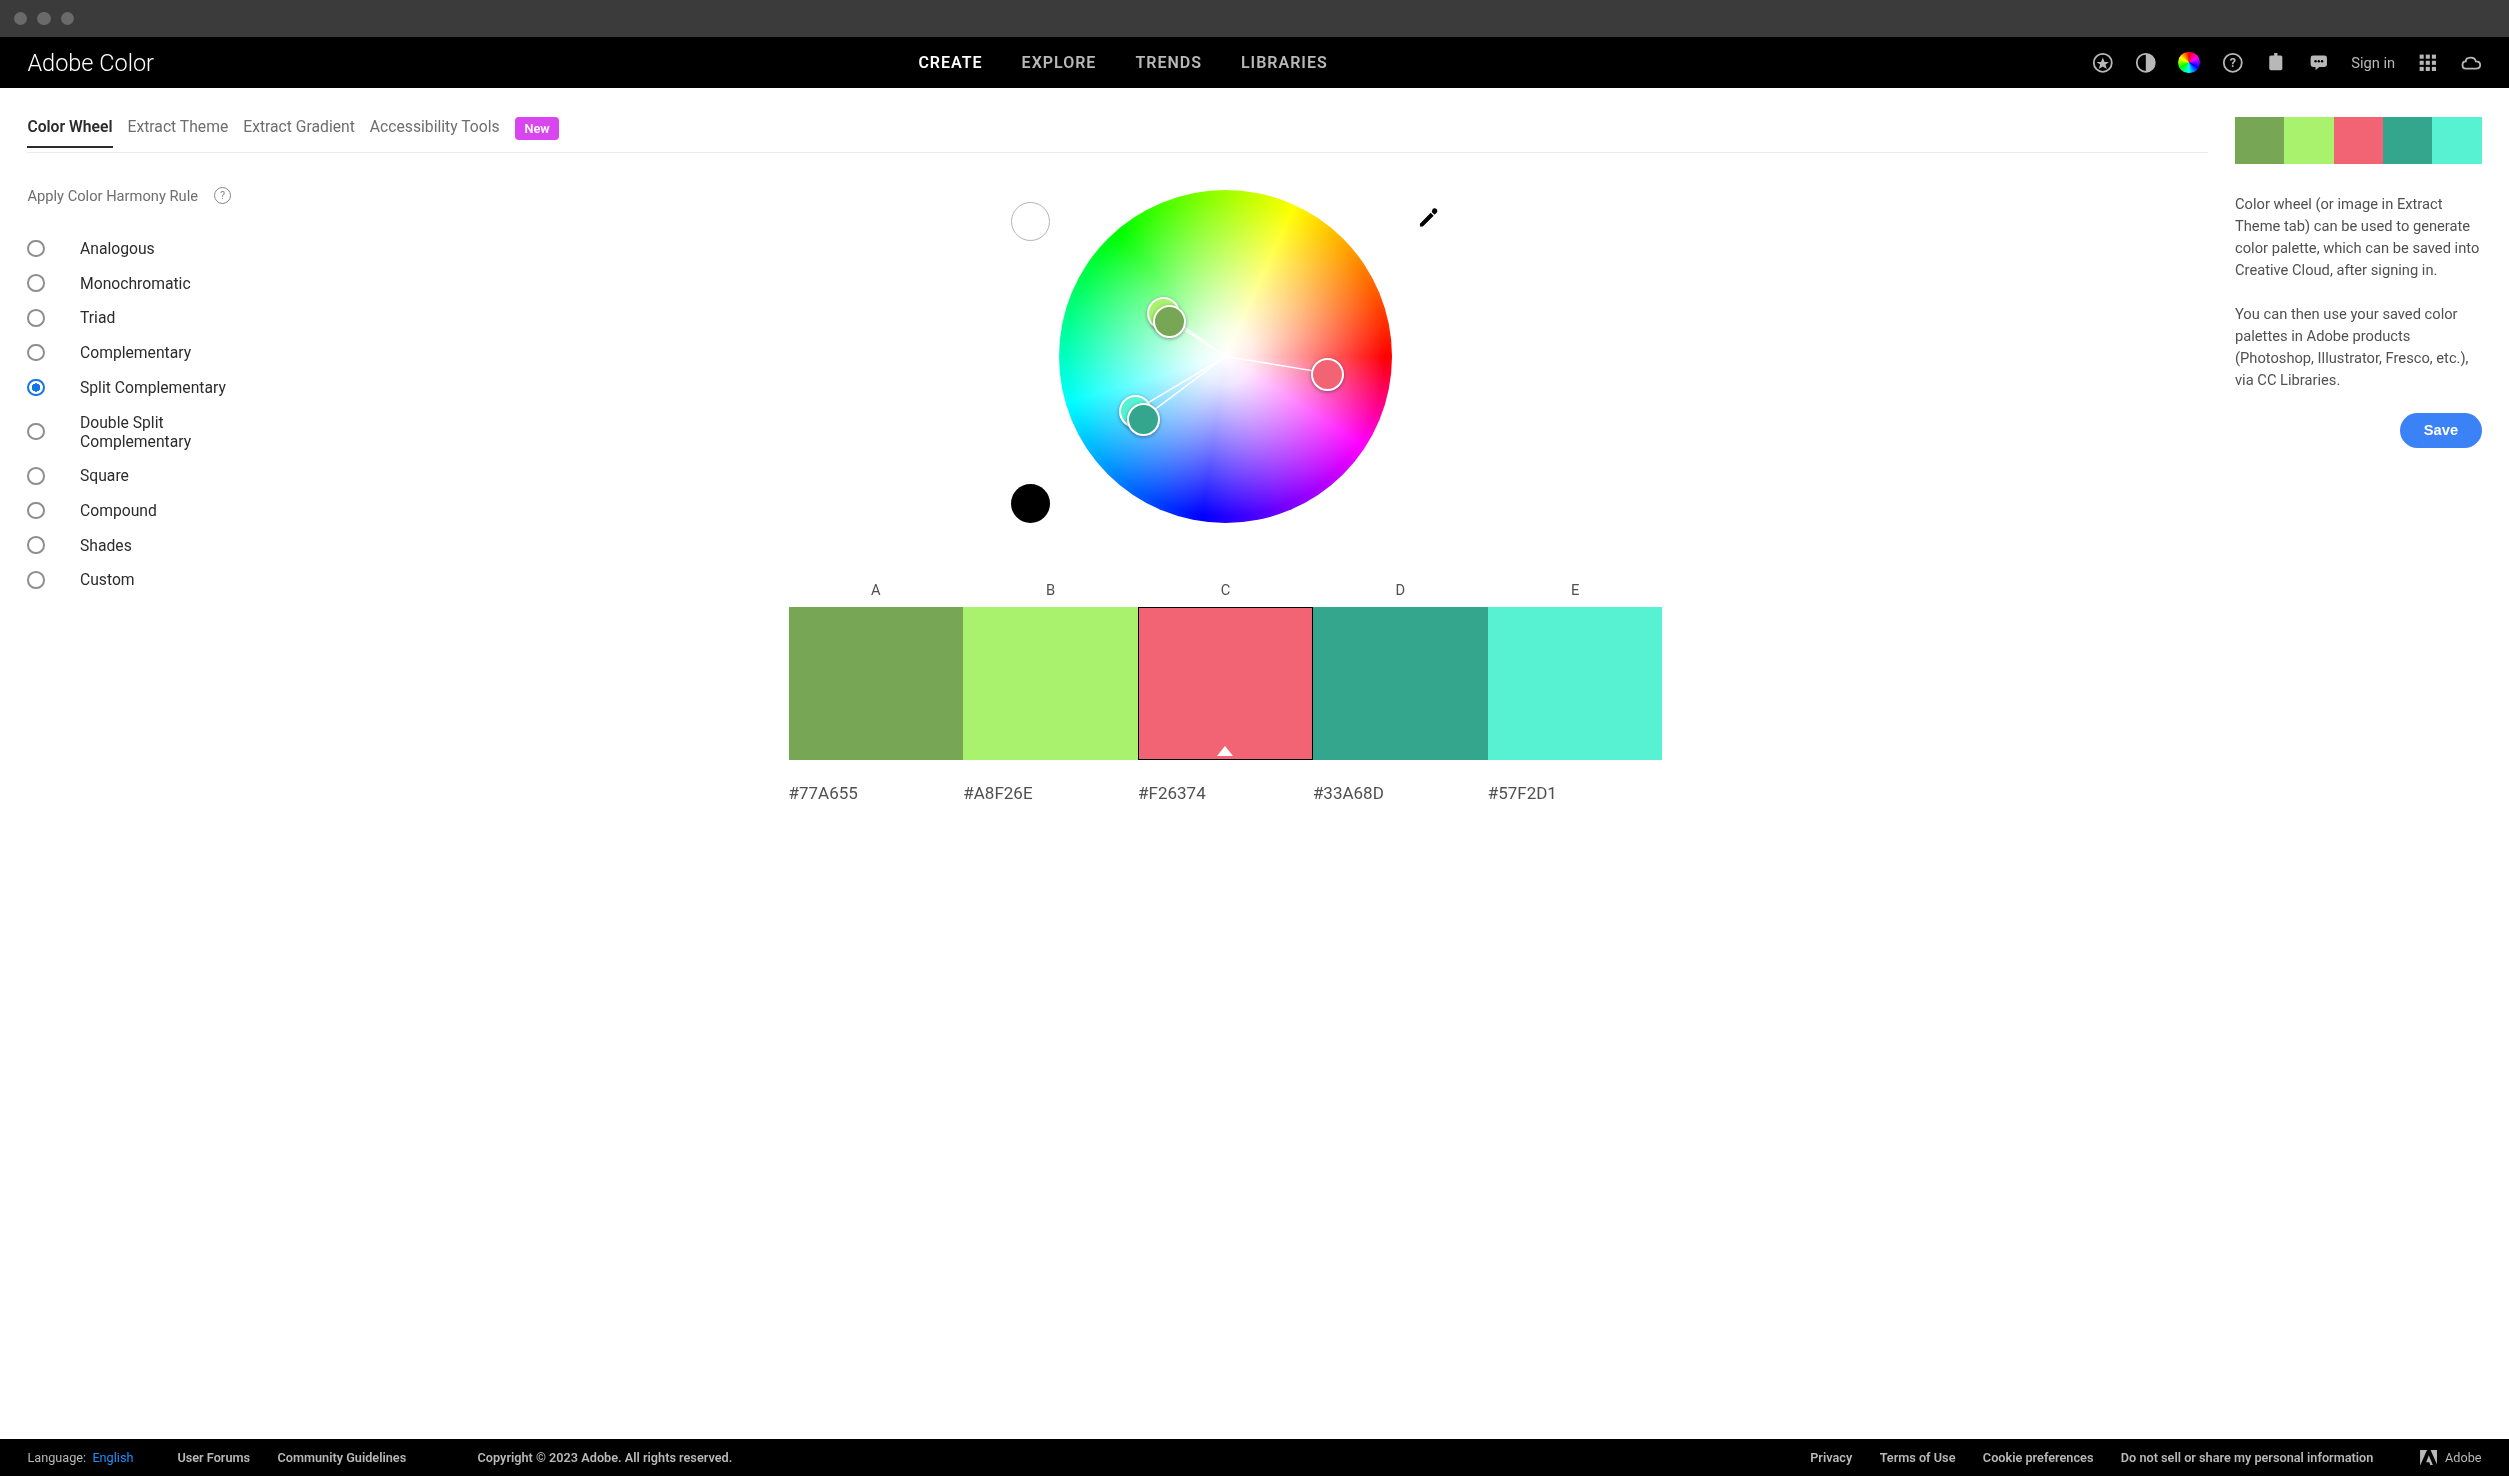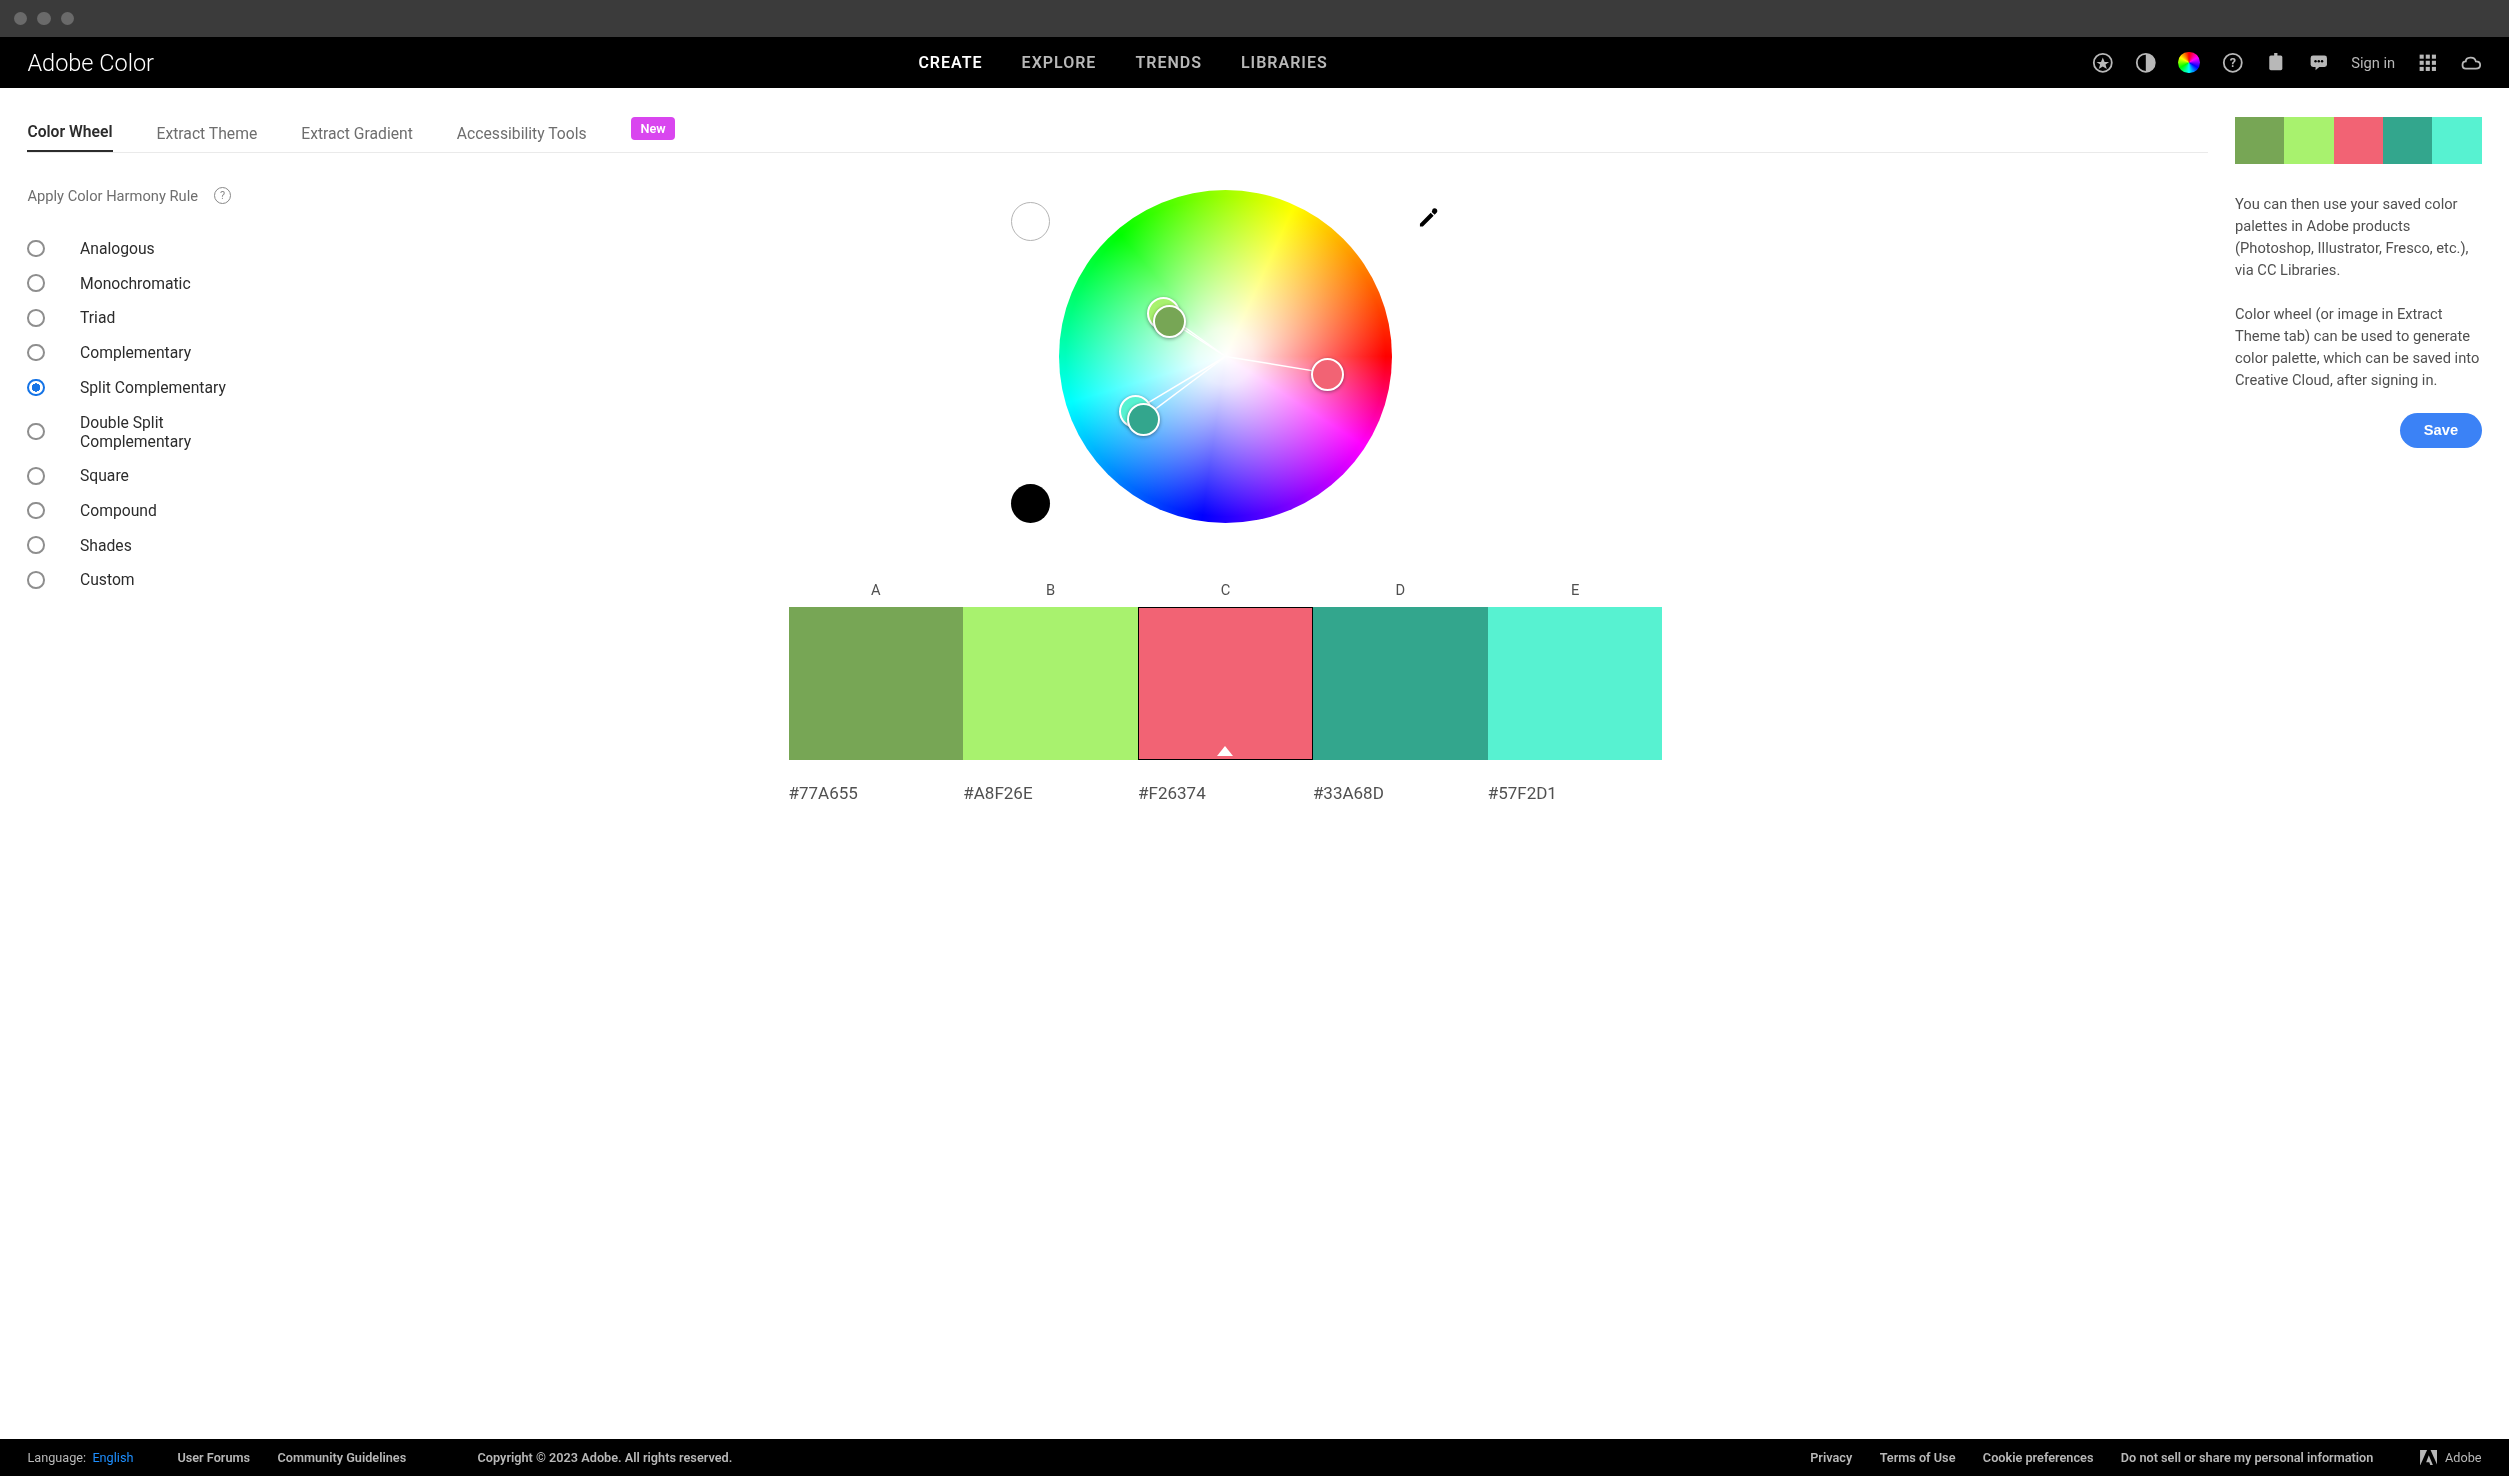--- a/index.html
+++ b/index.html
@@ -14,21 +14,21 @@
     .main-nav-item { color: #b8b8b8; font-size: 16px; font-weight: 600; letter-spacing: 1px; cursor: pointer; }
     .main-nav-item.active { color: #fff; }
     .header-right { display: flex; align-items: center; gap: 21.6px; }
     .header-icon { width: 21.6px; height: 21.6px; color: #b8b8b8; cursor: pointer; display: flex; align-items: center; justify-content: center; }
     .sign-in { color: #b8b8b8; font-size: 14.7px; cursor: pointer; }
     
     .content { display: flex; padding: 0; height: calc(100vh - 88px - 37px); }
     
     .left-column { flex: 1; padding: 29px 27.4px 0 27.4px; }
     
-    .subnav { display: flex; gap: 44px; align-items: flex-end; border-bottom: 1px solid #eaeaea; padding-bottom: 11.8px; }
+    .subnav { display: flex; gap: 15px; align-items: flex-start; border-bottom: 1px solid #eaeaea; padding-bottom: 11.8px; }
     .subnav-item { font-size: 15.7px; color: #6e6e6e; cursor: pointer; padding-bottom: 9.8px; margin-bottom: -12.7px; }
     .subnav-item.active { color: #2c2c2c; font-weight: 600; border-bottom: 2.9px solid #2c2c2c; }
     .badge-new { background: #d946ef; color: #fff; font-size: 12.7px; padding: 3.9px 9.8px; border-radius: 3.9px; font-weight: 600; }
     
     .body-row { display: flex; margin-top: 32px; }
     
     .harmony-col { width: 216px; }
     .harmony-title { color: #6e6e6e; font-size: 14.7px; display: inline-block; line-height: 1.6; }
     .help-icon { display: inline-flex; width: 17.6px; height: 17.6px; border: 1.5px solid #888; border-radius: 50%; align-items: center; justify-content: center; font-size: 10.8px; color: #888; margin-left: 11.8px; vertical-align: top; margin-top: 2px; }
     .harmony-list { margin-top: 31px; }
@@ -270,22 +270,22 @@
   </div>
 
   <div class="right-col">
     <div class="mini-palette" id="mini-palette">
         <div class="mini-swatch" style="background: rgb(119, 166, 85);"></div>
         <div class="mini-swatch" style="background: rgb(168, 242, 110);"></div>
         <div class="mini-swatch" style="background: rgb(242, 99, 116);"></div>
         <div class="mini-swatch" style="background: rgb(51, 166, 141);"></div>
         <div class="mini-swatch" style="background: rgb(87, 242, 209);"></div>
       </div>
+    <div class="info-text">Color wheel (or image in Extract Theme tab) can be used to generate color palette, which can be saved into Creative Cloud, after signing in.</div>
     <div class="info-text">You can then use your saved color palettes in Adobe products (Photoshop, Illustrator, Fresco, etc.), via CC Libraries.</div>
-    <div class="info-text">Color wheel (or image in Extract Theme tab) can be used to generate color palette, which can be saved into Creative Cloud, after signing in.</div>
     <button class="save-btn">Save</button>
   </div>
 </div>
 
 <div class="footer">
   <div class="footer-left">
     <span><span>Language:</span>&nbsp;&nbsp;<span class="lang">English</span></span>
     <span id="footer-left"><span class="footer-link" style="margin-right: 27.4px;">User Forums</span><span class="footer-link" style="margin-right: 27.4px;">Community Guidelines</span></span>
     <span class="footer-link">Copyright © 2023 Adobe. All rights reserved.</span>
   </div>

